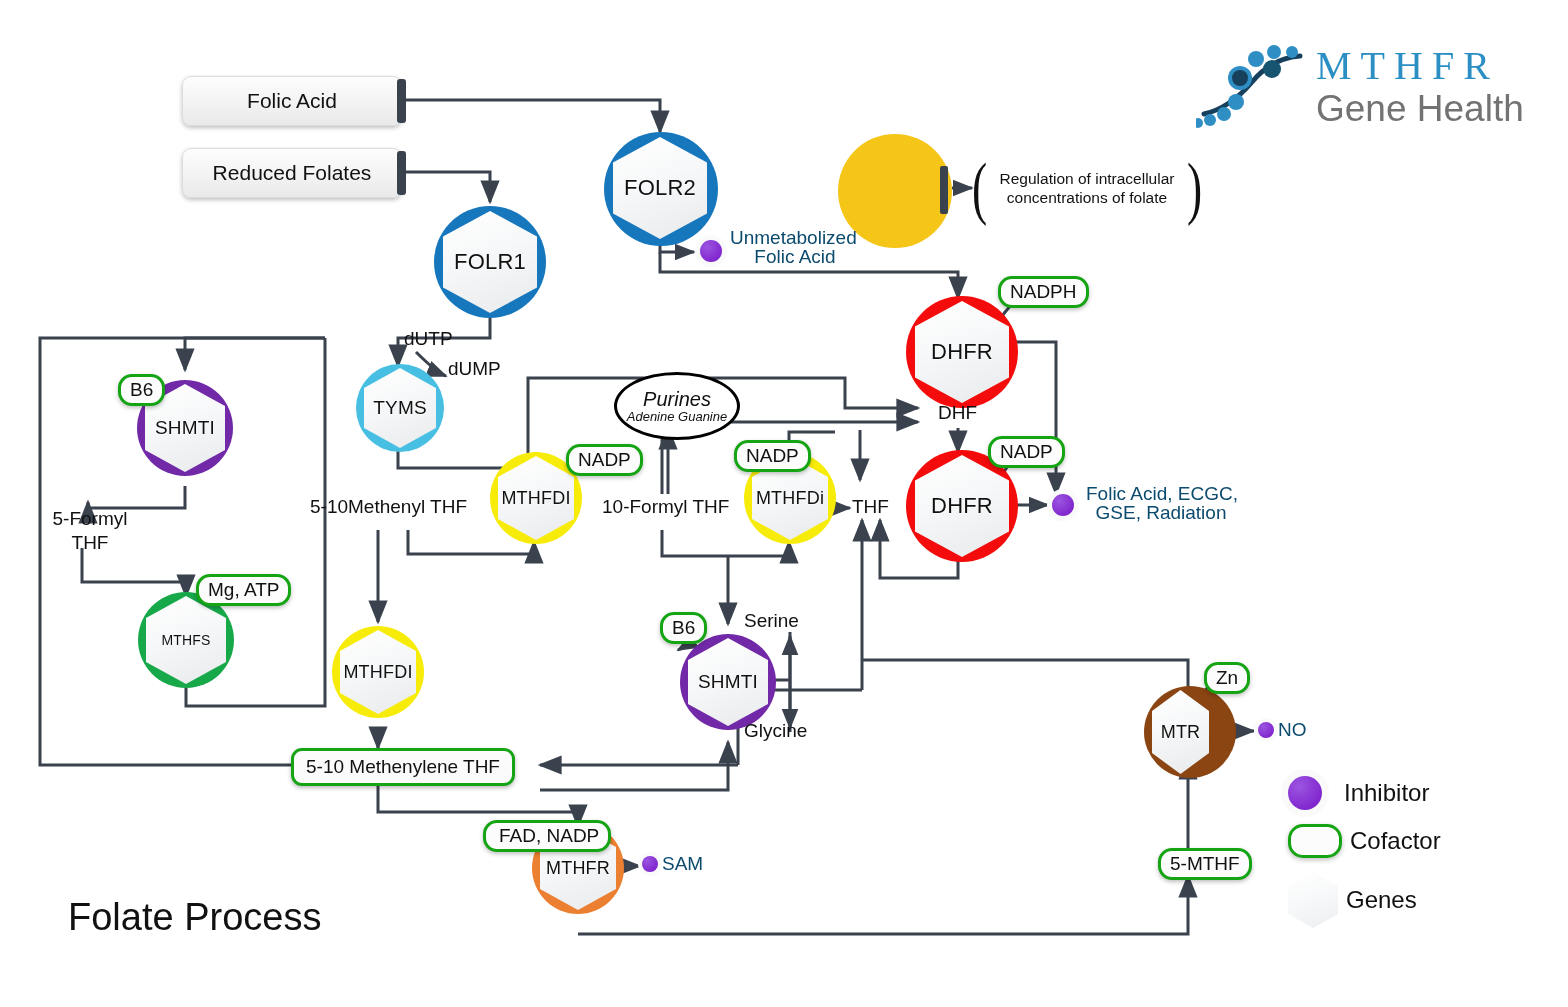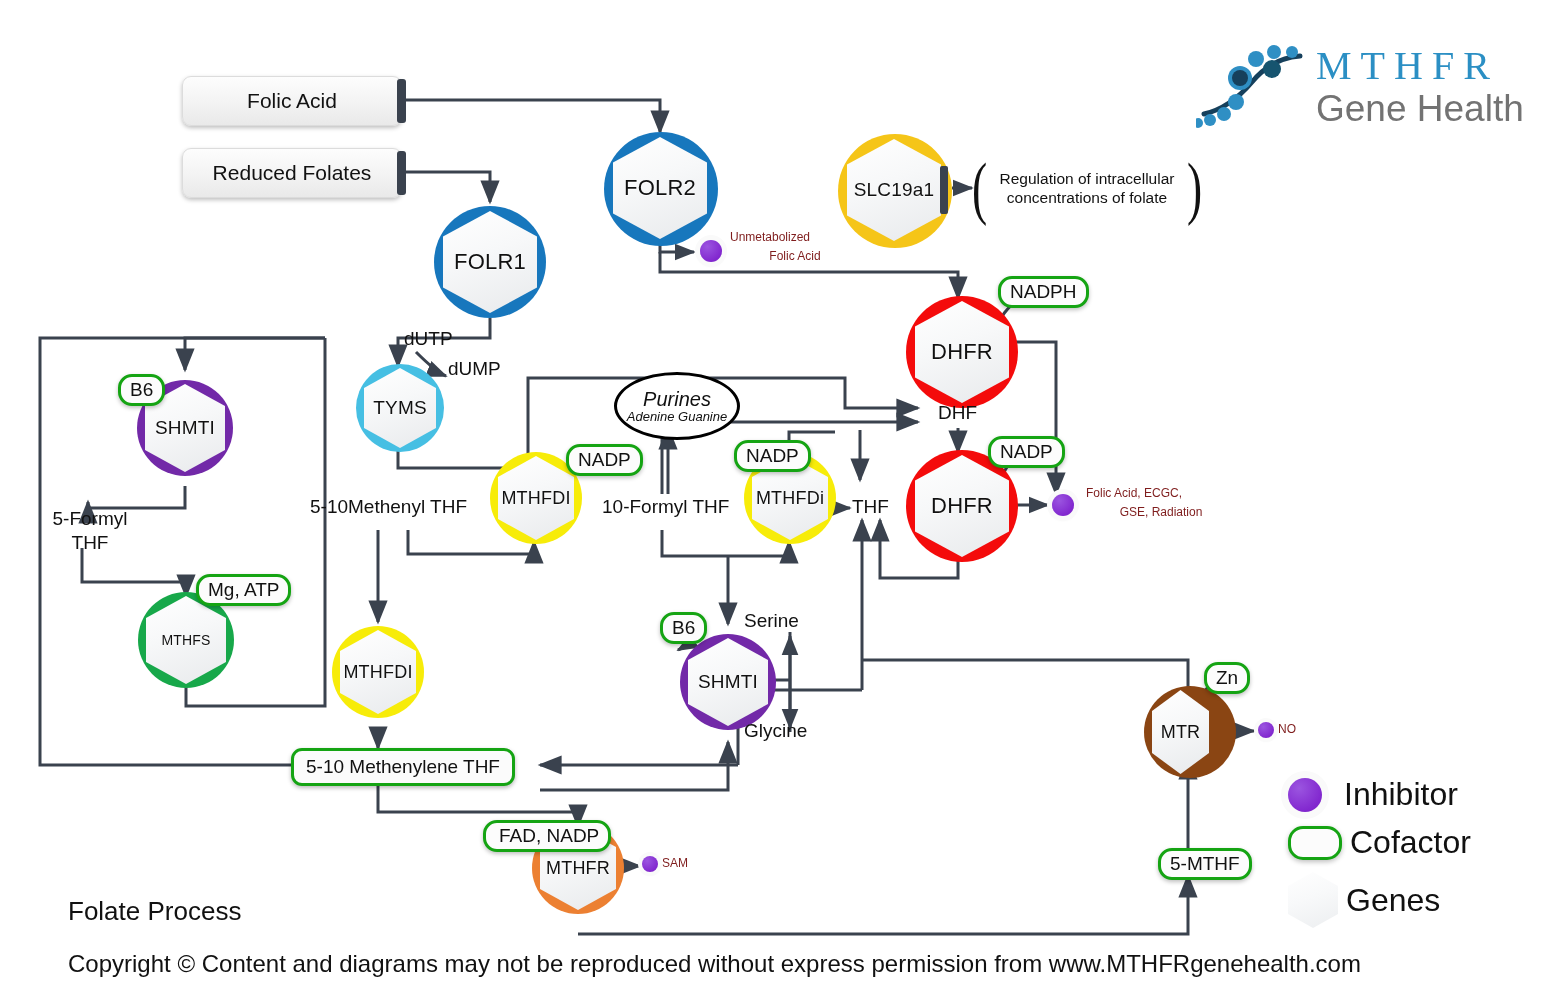--- a/index.html
+++ b/index.html
@@ -42,51 +42,51 @@
 
   
   .tx{position:absolute;font-size:19px;color:#111;white-space:nowrap;}
   .tx.ctr{text-align:center;}
 
   
   .inh{position:absolute;width:22px;height:22px;border-radius:50%;
     background:radial-gradient(circle at 33% 30%,#a martinez 0%,#8a3fd1 0%,#7d2fc7 100%);
     background:radial-gradient(circle at 33% 30%,#9b55e0 0%,#8228cf 70%,#7a20c4 100%);
     box-shadow:0 0 0 5px #fafafa,0 2px 4px rgba(0,0,0,.22);}
-  .inhtxt{position:absolute;color:#7f1d1d;font-size:12px;white-space:nowrap;line-height:19px;}
+  .inhtxt{position:absolute;color:#0c4a6e;font-size:19px;white-space:nowrap;line-height:19px;}
 
   
   .ellip{position:absolute;border:3px solid #000;border-radius:50%;
     background:#fff;display:flex;flex-direction:column;align-items:center;
     justify-content:center;font-style:italic;}
   .ellip .t1{font-size:20px;line-height:20px;}
   .ellip .t2{font-size:13px;line-height:15px;}
 
   
   .paren{position:absolute;display:flex;align-items:center;}
   .paren .pg{font-size:70px;line-height:52px;font-weight:300;color:#111;
     font-family:"Liberation Serif",serif;transform:scaleX(.65);}
   .paren .ptxt{font-size:15.5px;line-height:19px;text-align:center;color:#111;
     padding:0 1px;}
 
   
   .legend{position:absolute;}
   .legrow{position:absolute;display:flex;align-items:center;}
-  .legrow .lt{font-size:32px;color:#111;margin-left:22px;}
+  .legrow .lt{font-size:24px;color:#111;margin-left:22px;}
   .legpill{width:48px;height:28px;border:3px solid #15a413;border-radius:15px;
     background:#fcfcfc;box-shadow:0 2px 5px rgba(0,0,0,.25);}
   .leghex{width:50px;height:56px;
     background:linear-gradient(160deg,#ffffff 0%,#f8f9fa 45%,#eceef0 100%);
     clip-path:polygon(50% 0%,100% 25%,100% 75%,50% 100%,0% 75%,0% 25%);}
   .leginh{width:34px;height:34px;border-radius:50%;
     background:radial-gradient(circle at 33% 30%,#9b55e0 0%,#8228cf 70%,#7a20c4 100%);
     box-shadow:0 0 0 7px #fafafa,0 2px 5px rgba(0,0,0,.2);}
 
   
-  #title{position:absolute;left:68px;top:896px;font-size:26px;color:#111;
+  #title{position:absolute;left:68px;top:896px;font-size:38px;color:#111;
     font-family:"Liberation Sans",sans-serif;}
   #copy{position:absolute;left:68px;top:950px;font-size:24px;color:#111;
     white-space:nowrap;}
 
   
   #logo{position:absolute;left:1196px;top:38px;width:340px;height:112px;}
   #logoText{position:absolute;left:120px;top:6px;}
   #logoTop{font-family:"Liberation Serif",serif;font-size:40px;letter-spacing:9px;
     color:#2b8fc4;line-height:44px;}
   #logoBot{font-size:37px;color:#737373;line-height:42px;letter-spacing:0px;}
@@ -253,23 +253,20 @@
 
   <div class="gene" style="left:604px;top:132px;width:114px;height:114px;">
     <div class="ring" style="background:#1777bd;"></div>
     <div class="hex">
       <span class="lbl">FOLR2</span>
     </div>
   </div>
 
   <div class="gene small" style="left:838px;top:134px;width:114px;height:114px;">
     <div class="ring" style="background:#f5c518;"></div>
-    <div class="hex">
-      <span class="lbl">SLC19a1</span>
-    </div>
     <span class="cap" style="position:absolute;right:4px;top:32px;width:8px;height:48px;background:#3a424e;border-radius:2px;"></span>
   </div>
 
   <div class="gene" style="left:906px;top:296px;">
     <div class="ring" style="background:#f40b0b;"></div>
     <div class="hex">
       <span class="lbl">DHFR</span>
     </div>
   </div>
 
@@ -430,15 +427,14 @@
       <div class="legpill"></div>
       <div class="lt" style="margin-left:8px;">Cofactor</div>
     </div>
     <div class="legrow" style="left:1288px;top:872px;">
       <div class="leghex"></div>
       <div class="lt" style="margin-left:8px;">Genes</div>
     </div>
   </div>
 
   <div id="title">Folate Process</div>
-  <div id="copy">Copyright © Content and diagrams may not be reproduced without express permission from www.MTHFRgenehealth.com</div>
 
 </div>
 
 </body></html>

